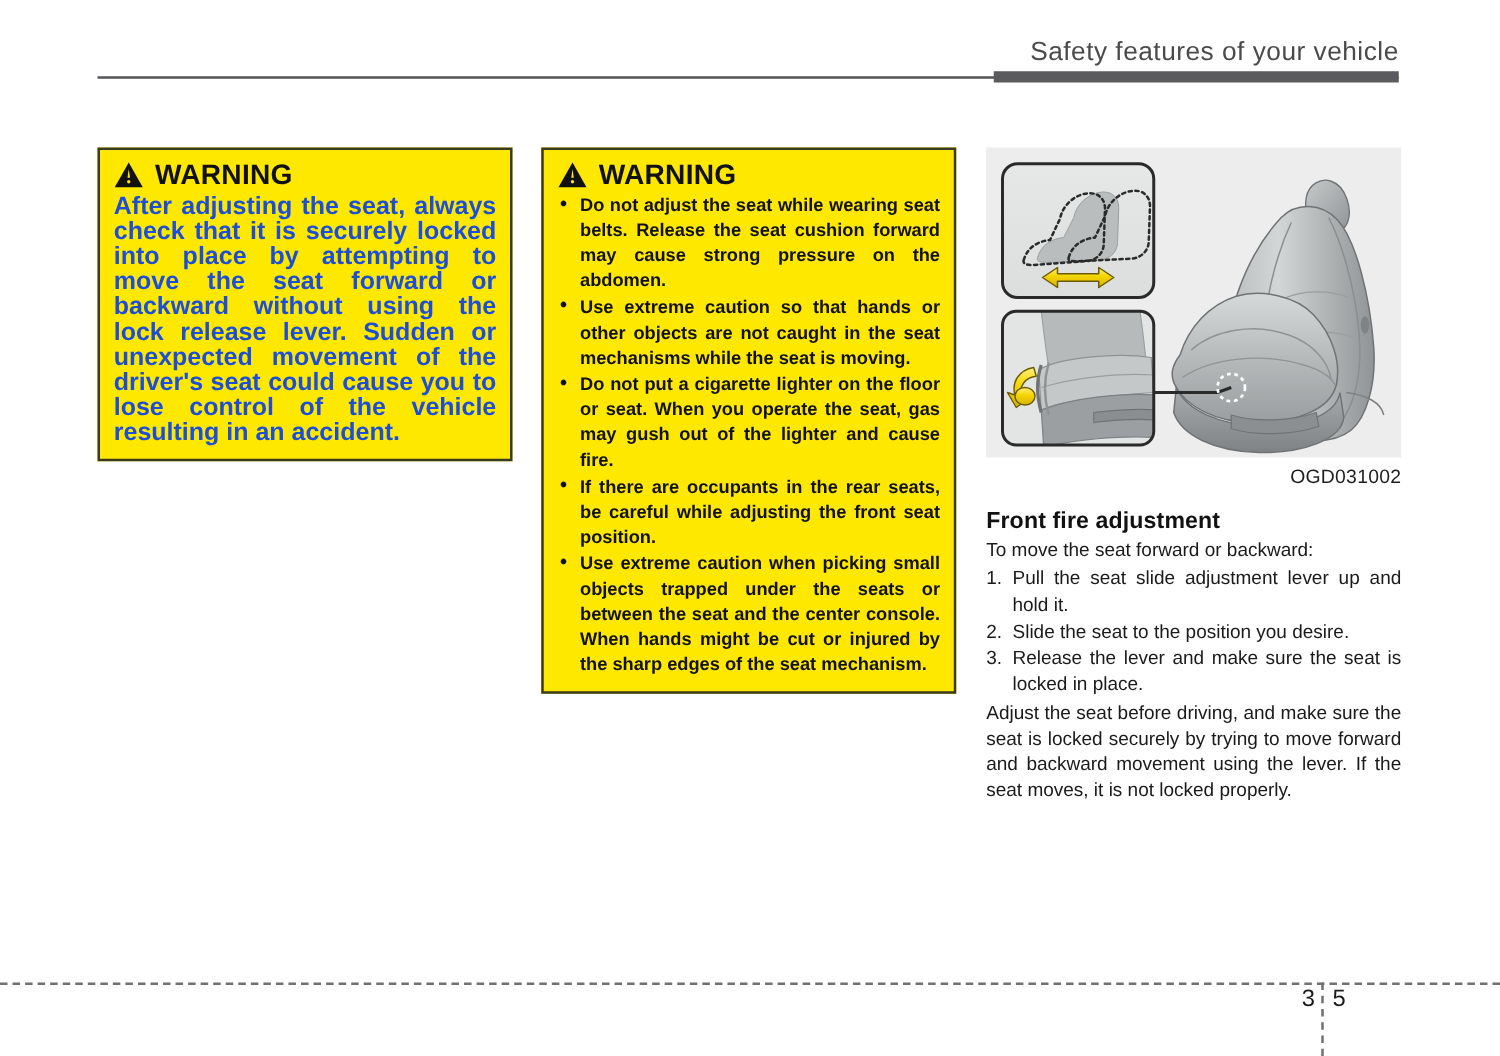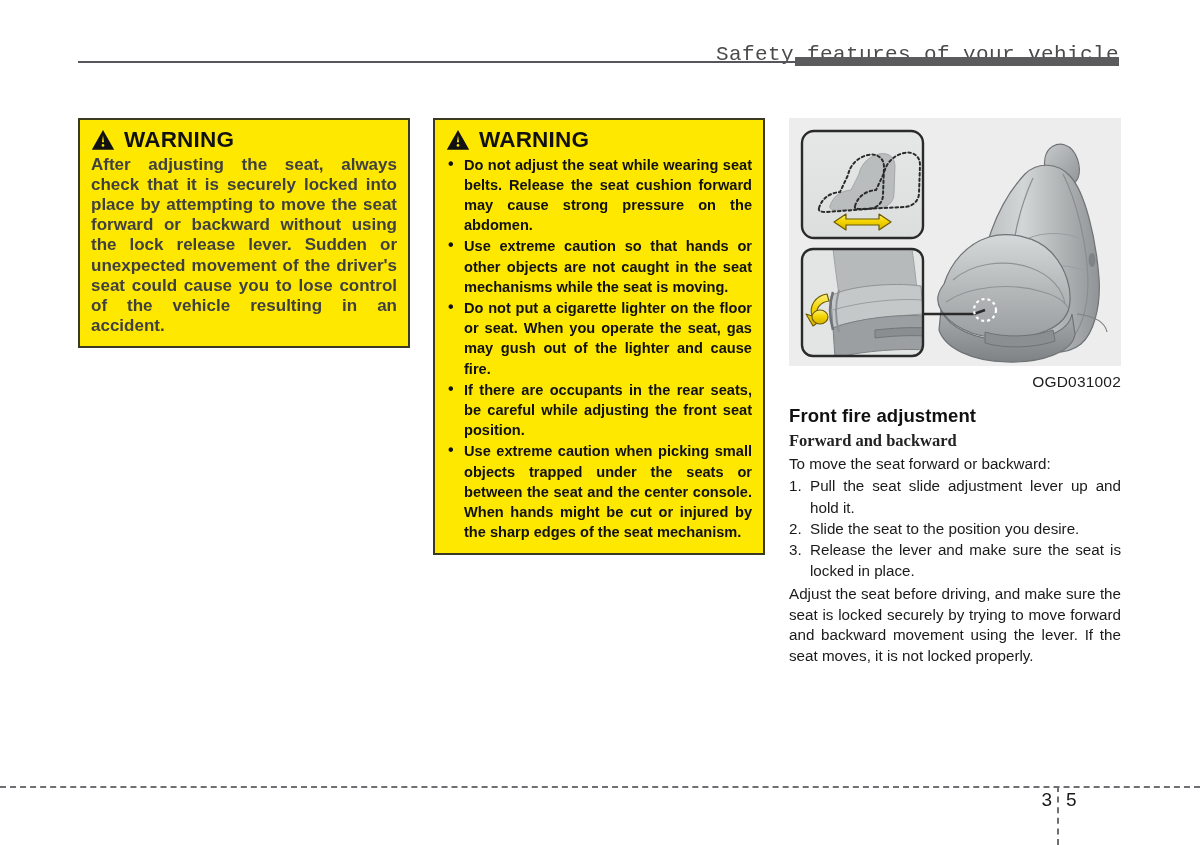--- a/index.html
+++ b/index.html
@@ -13,24 +13,24 @@
     position: relative;
     font-family: "Liberation Sans", sans-serif;
     color: #1a1a1a;
     overflow: hidden;
   }
 
   
   #header-title {
     position: absolute;
     left: 0;
-    top: 43px;
+    top: 30px;
     width: 1119px;
     text-align: right;
-    font-family: Liberation Mono, monospace;
+    font-family: Liberation Sans, sans-serif;
     font-size: 21px;
     color: #4a4a4a;
     letter-spacing: 0.4px;
   }
   #header-rule-thin {
     position: absolute;
     left: 78px;
     top: 61px;
     width: 1041px;
     height: 2px;
@@ -73,25 +73,25 @@
     display: block;
   }
   .warning-title {
     font-size: 22.5px;
     font-weight: bold;
     letter-spacing: 0.2px;
     color: #111;
     line-height: 1;
   }
   .warning-body {
-    font-size: 17px;
+    font-size: 20px;
     font-weight: bold;
     line-height: 20.2px;
     text-align: justify;
-    color: #404040;
+    color: #1d4ed8;
     margin-top: 3px;
     hyphens: manual;
   }
   .warn-list {
     list-style: none;
     margin: 3px 0 0 0;
     padding: 0;
   }
   .warn-list li {
     position: relative;
@@ -372,21 +372,20 @@
         </g>
         <rect x="13" y="131" width="121" height="107" rx="11" fill="none" stroke="#2a2a2a" stroke-width="2.4"></rect>
       </g>
     </svg>
   </div>
 
   <div id="figure-code">OGD031002</div>
 
   <div id="right-text">
     <div class="h-section">Front fire adjustment</div>
-    <div class="h-sub-serif">Forward and backward</div>
     <p class="para nojust">To move the seat forward or backward:</p>
     <ol class="steps">
       <li>
         <span class="num">1.</span>
         <span>Pull the seat slide adjustment lever up and hold it.</span>
       </li>
       <li>
         <span class="num">2.</span>
         <span>Slide the seat to the position you desire.</span>
       </li>

